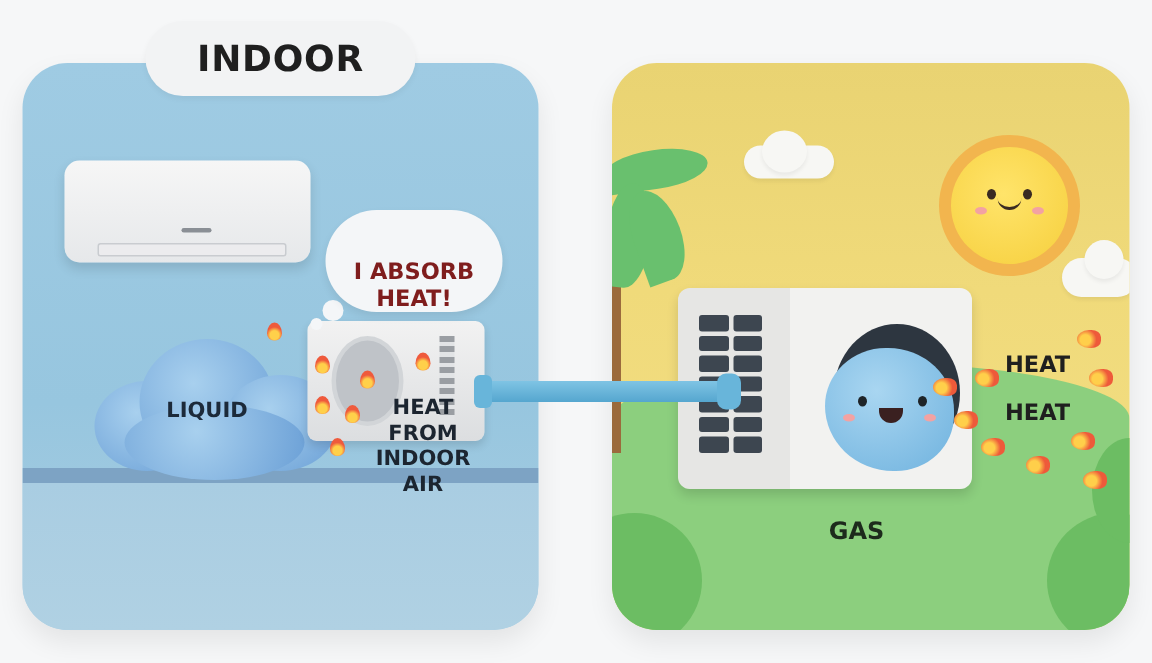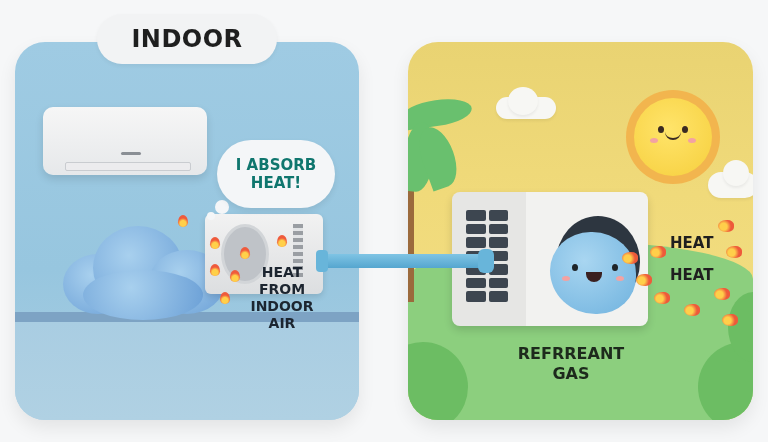--- a/index.html
+++ b/index.html
@@ -14,21 +14,21 @@
   .title-indoor { left: 97px; width: 180px; }
   .title-outdoor { left: 491px; width: 180px; }
 
   
   .ac-unit { position: absolute; left: 28px; top: 65px; width: 164px; height: 68px; background: linear-gradient(180deg, #f6f6f6, #e6e8ea); border-radius: 10px; box-shadow: 0 4px 8px rgba(0,0,0,0.12); }
   .ac-led { position: absolute; left: 78px; top: 45px; width: 20px; height: 3px; background: #8a8f95; border-radius: 2px; }
   .ac-vent { position: absolute; left: 22px; top: 55px; width: 126px; height: 9px; border: 1px solid #c9ccd0; border-radius: 2px; background: #ececee; }
   .floor-strip { position: absolute; left: 0; top: 270px; width: 100%; height: 10px; background: #7da3c4; }
   .floor { position: absolute; left: 0; top: 280px; width: 100%; height: 98px; background: linear-gradient(180deg, #a9cde2, #b0d1e3); }
 
-  .bubble { position: absolute; left: 202px; top: 98px; width: 118px; height: 68px; background: #f4f6f8; border-radius: 40px; box-shadow: 0 3px 6px rgba(0,0,0,0.08); display: flex; align-items: center; justify-content: center; text-align: center; font-weight: bold; font-size: 15px; line-height: 18px; color: #0f766e; }
+  .bubble { position: absolute; left: 202px; top: 98px; width: 118px; height: 68px; background: #f4f6f8; border-radius: 40px; box-shadow: 0 3px 6px rgba(0,0,0,0.08); display: flex; align-items: flex-end; justify-content: center; text-align: center; font-weight: bold; font-size: 15px; line-height: 18px; color: #7f1d1d; }
   .bubble-dot1 { position: absolute; left: 200px; top: 158px; width: 14px; height: 14px; border-radius: 50%; background: #f4f6f8; }
   .bubble-dot2 { position: absolute; left: 192px; top: 170px; width: 8px; height: 8px; border-radius: 50%; background: #f4f6f8; }
 
   .liquid-cloud { position: absolute; left: 48px; top: 178px; width: 162px; height: 100px; }
   .lc { position: absolute; background: radial-gradient(circle at 40% 35%, #a8d0ee, #6a9fd6); border-radius: 50%; }
   .liquid-label { position: absolute; left: 58px; top: 222px; width: 130px; text-align: center; font-weight: bold; font-size: 14px; line-height: 20px; color: #1c2a3a; z-index: 3; }
 
   .indoor-coil { position: absolute; left: 190px; top: 172px; width: 118px; height: 80px; background: linear-gradient(180deg, #f2f2f2, #dcdee0); border-radius: 6px; box-shadow: 0 3px 6px rgba(0,0,0,0.12); }
   .coil-fan { position: absolute; left: 16px; top: 10px; width: 48px; height: 60px; border-radius: 50%; background: #bfc3c8; border: 3px solid #d2d5d8; }
   .coil-grill { position: absolute; left: 88px; top: 10px; width: 10px; height: 56px; background: repeating-linear-gradient(180deg, #9a9ea3 0 4px, #e2e4e6 4px 7px); }
@@ -92,20 +92,21 @@
     <div class="bubble-dot1"></div>
     <div class="bubble-dot2"></div>
     <div class="bubble">
       <div>
         <div>I ABSORB</div>
         <div>HEAT!</div>
       </div>
     </div>
 
     <div class="liquid-label">
+      <div>LIQUID</div>
     </div>
 
     <div class="heat-indoor-label">
       <div>HEAT</div>
       <div>FROM</div>
       <div>INDOOR</div>
       <div>AIR</div>
     </div>
 
     <div class="flame" style="left:163px;top:173px;"></div>
@@ -167,21 +168,20 @@
       <div class="gas-blob">
         <div class="eye" style="left:22px;top:32px;background:#1e2428;"></div>
         <div class="eye" style="left:62px;top:32px;background:#1e2428;"></div>
         <div class="cheek" style="left:12px;top:44px;"></div>
         <div class="cheek" style="left:66px;top:44px;"></div>
         <div style="position:absolute;left:36px;top:40px;width:16px;height:10px;background:#3a2020;border-radius:0 0 10px 10px;"></div>
       </div>
     </div>
 
     <div class="gas-label">
-      <div>REFRREANT</div>
       <div>GAS</div>
     </div>
 
     <div class="heat-out" style="left:262px;top:192px;">HEAT</div>
     <div class="heat-out" style="left:262px;top:224px;">HEAT</div>
 
     <div class="fireball" style="left:214px;top:210px;"></div>
     <div class="fireball" style="left:242px;top:204px;"></div>
     <div class="fireball" style="left:228px;top:232px;"></div>
     <div class="fireball" style="left:246px;top:250px;"></div>

